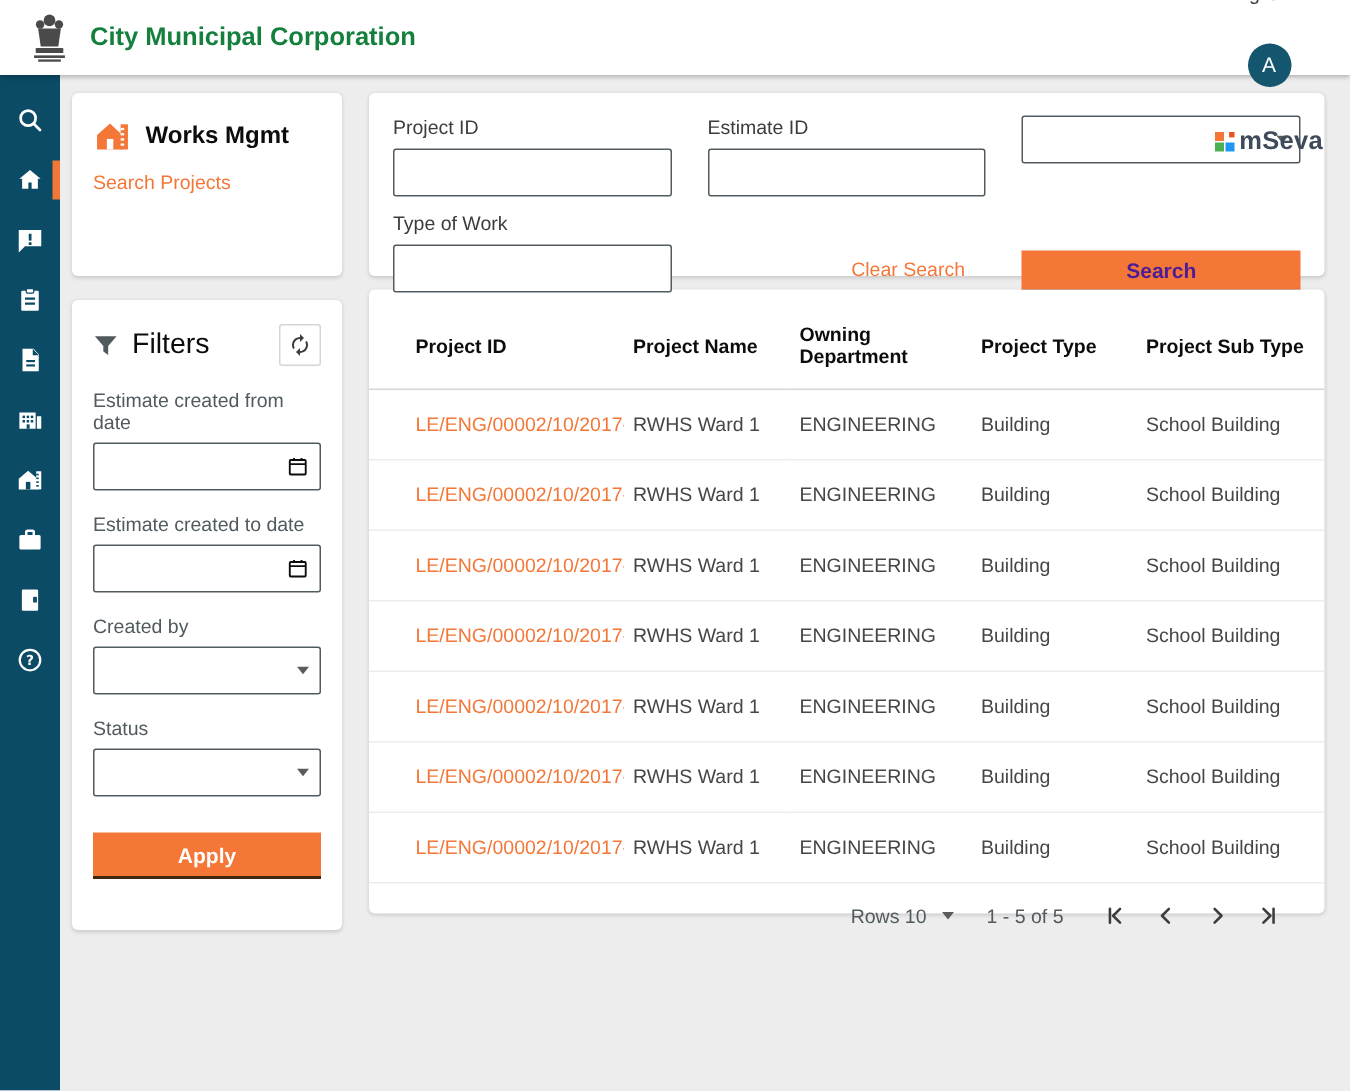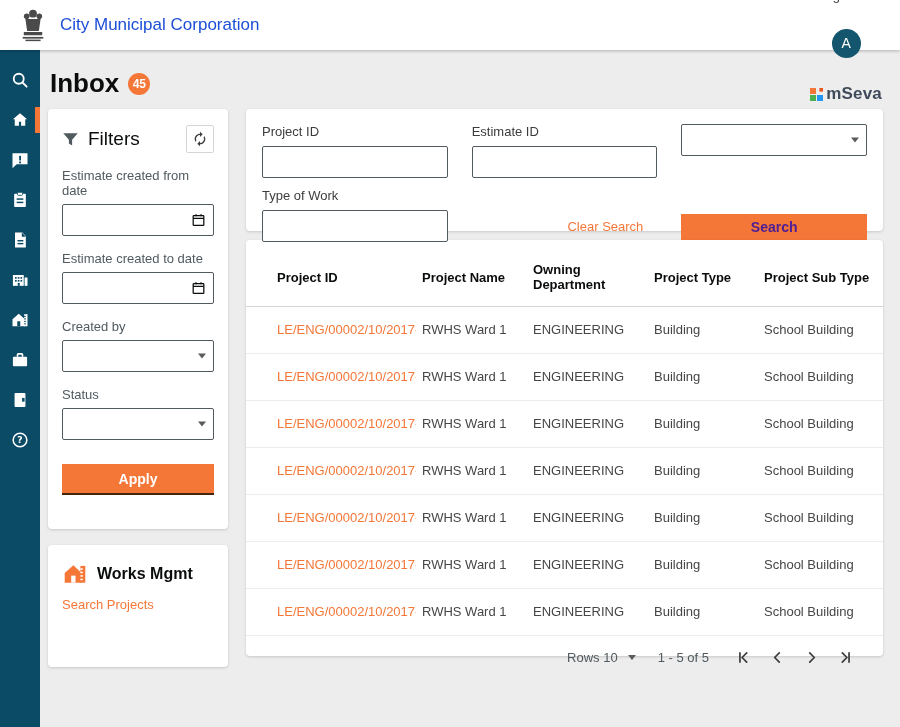--- a/index.html
+++ b/index.html
@@ -12,21 +12,21 @@
     color: #0B0C0C;
   }
   
   .header {
     position: absolute; top:0; left:0; right:0; height:50px;
     background:#fff; z-index:5;
     box-shadow: 0 1px 3px rgba(0,0,0,.25);
     display:flex; align-items:center; padding:0 18px 0 20px;
   }
   .emblem { width:26px; height:36px; margin-right:14px; flex:none; }
-  .app-title { font-size:17px; font-weight:normal; color:#1d4ed8; }
+  .app-title { font-size:17px; font-weight:bold; color:#15803d; }
   .header-right { margin-left:auto; display:flex; align-items:center; gap:26px;flex-direction:column; }
   .hdr-dd { display:flex; align-items:center; gap:8px; font-size:13px; color:#3C3C3C; cursor:pointer; }
   .caret { width:0; height:0; border-left:4px solid transparent; border-right:4px solid transparent; border-top:5px solid #5b5b5b; display:inline-block; }
   .avatar { width:29px; height:29px; border-radius:50%; background:#14566D; color:#fff;
     display:flex; align-items:center; justify-content:center; font-size:14px; cursor:pointer; }
   .brand { display:flex; align-items:flex-start; gap:3px; cursor:default; }
   .brand-grid { display:grid; grid-template-columns:6px 6px; grid-template-rows:6px 6px; gap:1px; margin-top:4px; }
   .bg1{background:#F47738;} .bg2{background:#E8541E; transform:scale(.6); transform-origin:top right;}
   .bg3{background:#4CAF50;} .bg4{background:#2196F3;}
   .brand-text { font-size:17px; font-weight:bold; color:#3F4A5A; letter-spacing:.2px; }
@@ -211,98 +211,94 @@
     <svg width="20" height="20" viewBox="0 0 24 24">
       <circle cx="12" cy="12" r="8.2" fill="none" stroke="#fff" stroke-width="1.8"></circle>
       <text x="12" y="16" text-anchor="middle" font-size="11" font-family="DejaVu Sans, sans-serif" fill="#fff" font-weight="bold">?</text>
     </svg>
   </div>
 </div>
 
 <div class="content">
 
 
-  <div class="title-row">
-    <span class="page-title">Inbox</span>
-    <span class="badge">45</span>
-  </div>
 
   <div class="main">
 
     <div class="col-left">
-      <div class="card filters-card">
-        <div class="filters-head">
-          <svg width="17" height="17" viewBox="0 0 20 20">
-            <path fill="#505A5F" d="M1.5 2.5 h17 l-6.6 7.7 v7 l-3.8 -2.6 v-4.4 z"></path>
-          </svg>
-          <span class="filters-title">Filters</span>
-          <button class="refresh-btn">
-            <svg width="16" height="16" viewBox="0 0 24 24" fill="#3C3C3C">
-              <path d="M12 6v3l4-4-4-4v3c-4.42 0-8 3.58-8 8 0 1.57.46 3.03 1.24 4.26L6.7 14.8c-.45-.83-.7-1.79-.7-2.8 0-3.31 2.69-6 6-6zm6.76 1.74L17.3 9.2c.44.84.7 1.79.7 2.8 0 3.31-2.69 6-6 6v-3l-4 4 4 4v-3c4.42 0 8-3.58 8-8 0-1.57-.46-3.03-1.24-4.26z"></path>
-            </svg>
-          </button>
-        </div>
-
-        <div class="field-label">Estimate created from date</div>
-        <div class="inputbox">
-          <input value="" style="">
-          <span class="box-icon">
-            <svg width="15" height="15" viewBox="0 0 24 24" fill="none" stroke="#0B0C0C" stroke-width="2">
-              <rect x="3.5" y="5" width="17" height="15.5" rx="1"></rect>
-                <line x1="3.5" y1="9.5" x2="20.5" y2="9.5"></line>
-              <line x1="8" y1="2.8" x2="8" y2="6"></line>
-                <line x1="16" y1="2.8" x2="16" y2="6"></line>
-            </svg>
-          </span>
-        </div>
-
-        <div class="field-label">Estimate created to date</div>
-        <div class="inputbox">
-          <input value="" style="">
-          <span class="box-icon">
-            <svg width="15" height="15" viewBox="0 0 24 24" fill="none" stroke="#0B0C0C" stroke-width="2">
-              <rect x="3.5" y="5" width="17" height="15.5" rx="1"></rect>
-                <line x1="3.5" y1="9.5" x2="20.5" y2="9.5"></line>
-              <line x1="8" y1="2.8" x2="8" y2="6"></line>
-                <line x1="16" y1="2.8" x2="16" y2="6"></line>
-            </svg>
-          </span>
-        </div>
-
-        <div class="field-label">Created by</div>
-        <div class="inputbox">
-          <input readonly="" value="" style="">
-          <span class="box-icon caret"></span>
-        </div>
-
-        <div class="field-label">Status</div>
-        <div class="inputbox">
-          <input readonly="" value="" style="">
-          <span class="box-icon caret"></span>
-        </div>
-
-        <button class="apply-btn">Apply</button>
-      </div>
-
       <div class="card works-card">
         <div class="works-head">
           <svg width="26" height="26" viewBox="0 0 24 24">
             <path fill="#F47738" d="M2.5 11 L10.5 4 L18 11 v9 h-15.5 z"></path>
             <rect x="8.5" y="13.5" width="4" height="6.5" fill="#fff"></rect>
             <rect x="17" y="4.5" width="4.5" height="15.5" fill="#F47738"></rect>
             <g fill="#fff">
               <rect x="17" y="6.7" width="2.2" height="1.4"></rect>
                 <rect x="17" y="9.9" width="2.2" height="1.4"></rect>
               <rect x="17" y="13.1" width="2.2" height="1.4"></rect>
                 <rect x="17" y="16.3" width="2.2" height="1.4"></rect>
             </g>
           </svg>
           <span class="works-title">Works Mgmt</span>
         </div>
         <span class="works-link">Search Projects</span>
+      </div>
+
+      <div class="card filters-card">
+        <div class="filters-head">
+          <svg width="17" height="17" viewBox="0 0 20 20">
+            <path fill="#505A5F" d="M1.5 2.5 h17 l-6.6 7.7 v7 l-3.8 -2.6 v-4.4 z"></path>
+          </svg>
+          <span class="filters-title">Filters</span>
+          <button class="refresh-btn">
+            <svg width="16" height="16" viewBox="0 0 24 24" fill="#3C3C3C">
+              <path d="M12 6v3l4-4-4-4v3c-4.42 0-8 3.58-8 8 0 1.57.46 3.03 1.24 4.26L6.7 14.8c-.45-.83-.7-1.79-.7-2.8 0-3.31 2.69-6 6-6zm6.76 1.74L17.3 9.2c.44.84.7 1.79.7 2.8 0 3.31-2.69 6-6 6v-3l-4 4 4 4v-3c4.42 0 8-3.58 8-8 0-1.57-.46-3.03-1.24-4.26z"></path>
+            </svg>
+          </button>
+        </div>
+
+        <div class="field-label">Estimate created from date</div>
+        <div class="inputbox">
+          <input value="" style="">
+          <span class="box-icon">
+            <svg width="15" height="15" viewBox="0 0 24 24" fill="none" stroke="#0B0C0C" stroke-width="2">
+              <rect x="3.5" y="5" width="17" height="15.5" rx="1"></rect>
+                <line x1="3.5" y1="9.5" x2="20.5" y2="9.5"></line>
+              <line x1="8" y1="2.8" x2="8" y2="6"></line>
+                <line x1="16" y1="2.8" x2="16" y2="6"></line>
+            </svg>
+          </span>
+        </div>
+
+        <div class="field-label">Estimate created to date</div>
+        <div class="inputbox">
+          <input value="" style="">
+          <span class="box-icon">
+            <svg width="15" height="15" viewBox="0 0 24 24" fill="none" stroke="#0B0C0C" stroke-width="2">
+              <rect x="3.5" y="5" width="17" height="15.5" rx="1"></rect>
+                <line x1="3.5" y1="9.5" x2="20.5" y2="9.5"></line>
+              <line x1="8" y1="2.8" x2="8" y2="6"></line>
+                <line x1="16" y1="2.8" x2="16" y2="6"></line>
+            </svg>
+          </span>
+        </div>
+
+        <div class="field-label">Created by</div>
+        <div class="inputbox">
+          <input readonly="" value="" style="">
+          <span class="box-icon caret"></span>
+        </div>
+
+        <div class="field-label">Status</div>
+        <div class="inputbox">
+          <input readonly="" value="" style="">
+          <span class="box-icon caret"></span>
+        </div>
+
+        <button class="apply-btn">Apply</button>
       </div>
     </div>
 
     <div class="col-right">
       <div class="card search-card">
         <div class="search-grid">
           <div>
             <div class="sc-label">Project ID</div>
             <div class="inputbox">
               <input value="" style="">

